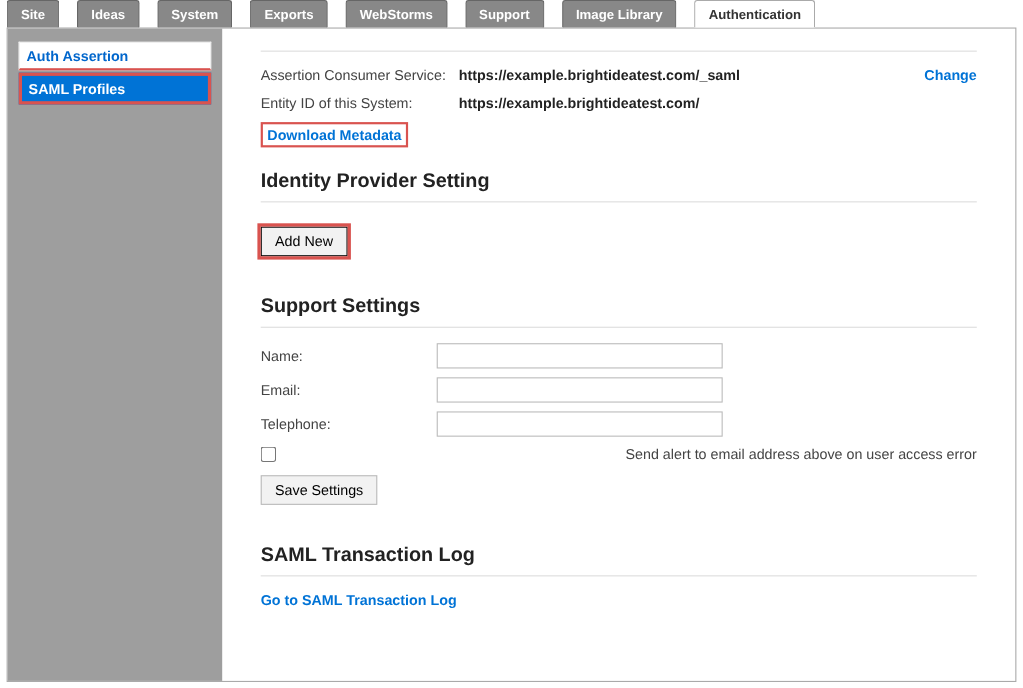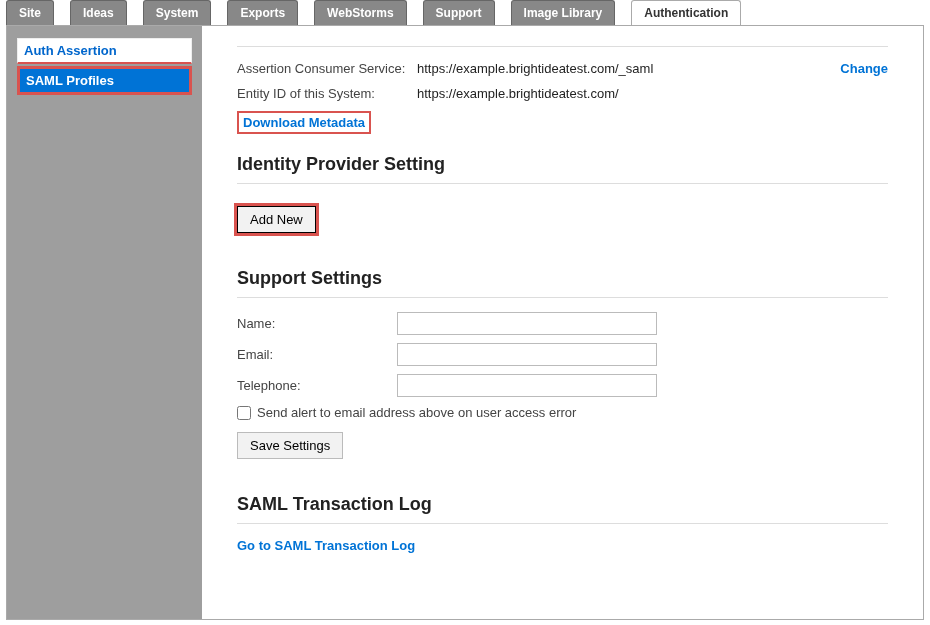--- a/index.html
+++ b/index.html
@@ -58,21 +58,21 @@
     .content { 
       flex: 1; 
       padding: 20px 35px 20px 35px;
     }
     
     h2 { font-size: 18px; font-weight: bold; margin-bottom: 8px; color: #222; }
     .section-divider { border-top: 1px solid #ddd; margin-bottom: 14px; }
     
     .info-row { display: flex; margin-bottom: 10px; align-items: flex-start; }
     .info-label { width: 180px; color: #444; }
-    .info-value { flex: 1; color: #222; font-weight: normal; }
+    .info-value { flex: 1; color: #222; font-weight: bold; }
     .change-link { color: #0073d6; font-weight: bold; cursor: pointer; }
     
     .download-link { 
       color: #0073d6; 
       font-weight: bold; 
       cursor: pointer;
       display: inline-block;
       padding: 2px 4px;
       border: 2px solid #d9534f;
       margin-bottom: 20px;
@@ -91,21 +91,21 @@
     
     .form-row { display: flex; align-items: center; margin-bottom: 8px; }
     .form-label { width: 160px; color: #444; }
     .form-input { 
       width: 260px; 
       padding: 3px 5px; 
       border: 1px solid #bbb; 
       font-size: 13px;
     }
     
-    .checkbox-row { display: flex; align-items: center; margin-bottom: 6px; gap: 6px; }
+    .checkbox-row { display: flex; align-items: center; margin-bottom: 6px; gap: 6px; justify-content: space-between; }
     .checkbox-row input[type="checkbox"] { width: 14px; height: 14px; }
     .checkbox-label { color: #444; }
     
     .save-btn {
       background: #f2f2f2;
       border: 1px solid #bbb;
       padding: 5px 12px;
       font-size: 13px;
       cursor: pointer;
       margin-top: 6px;

